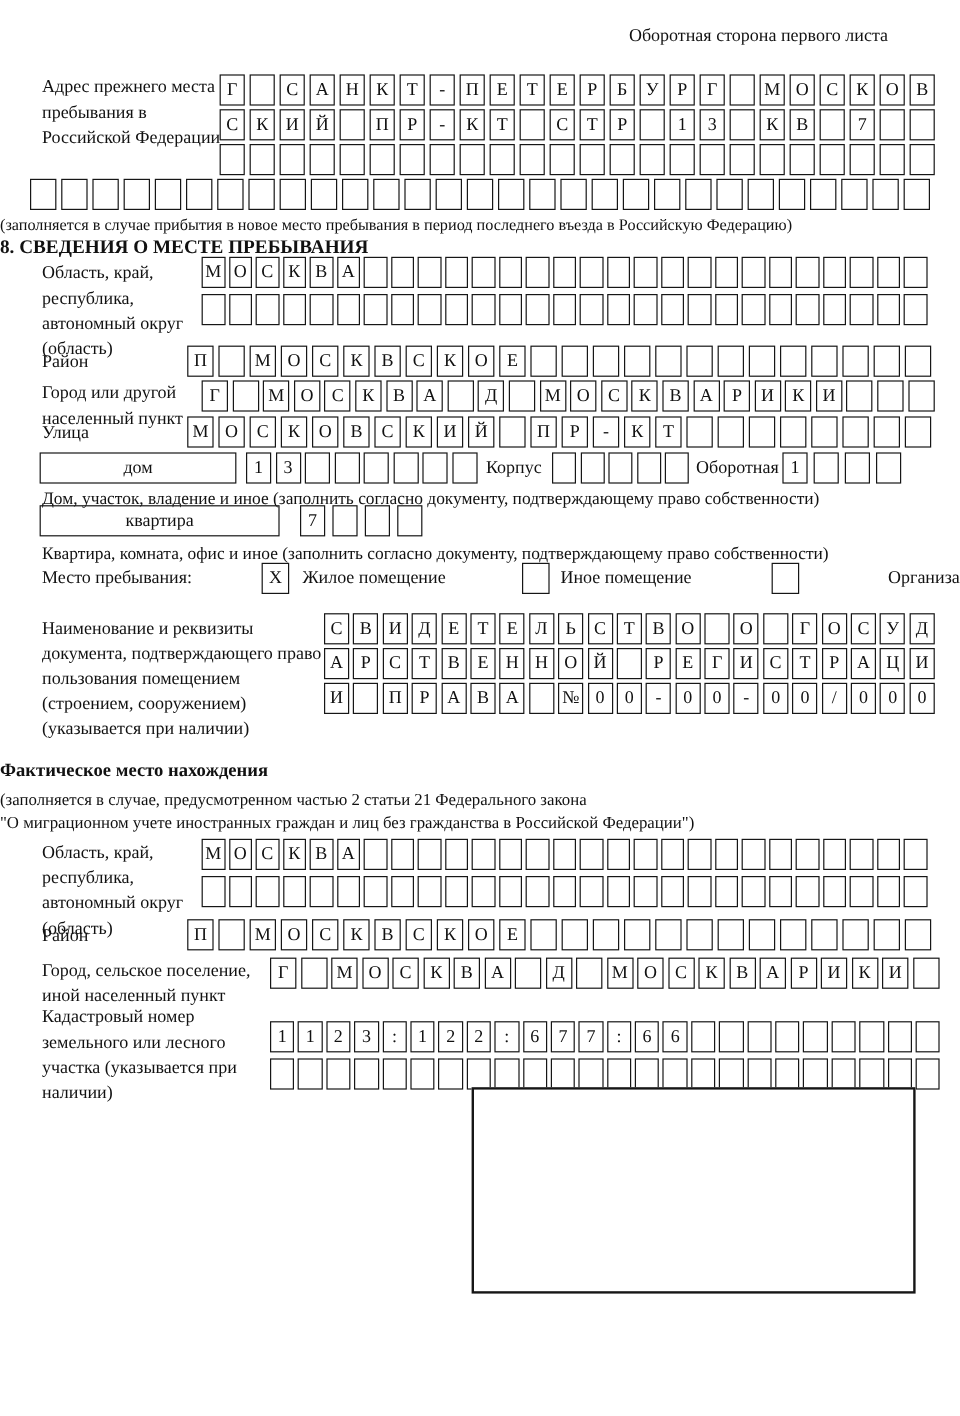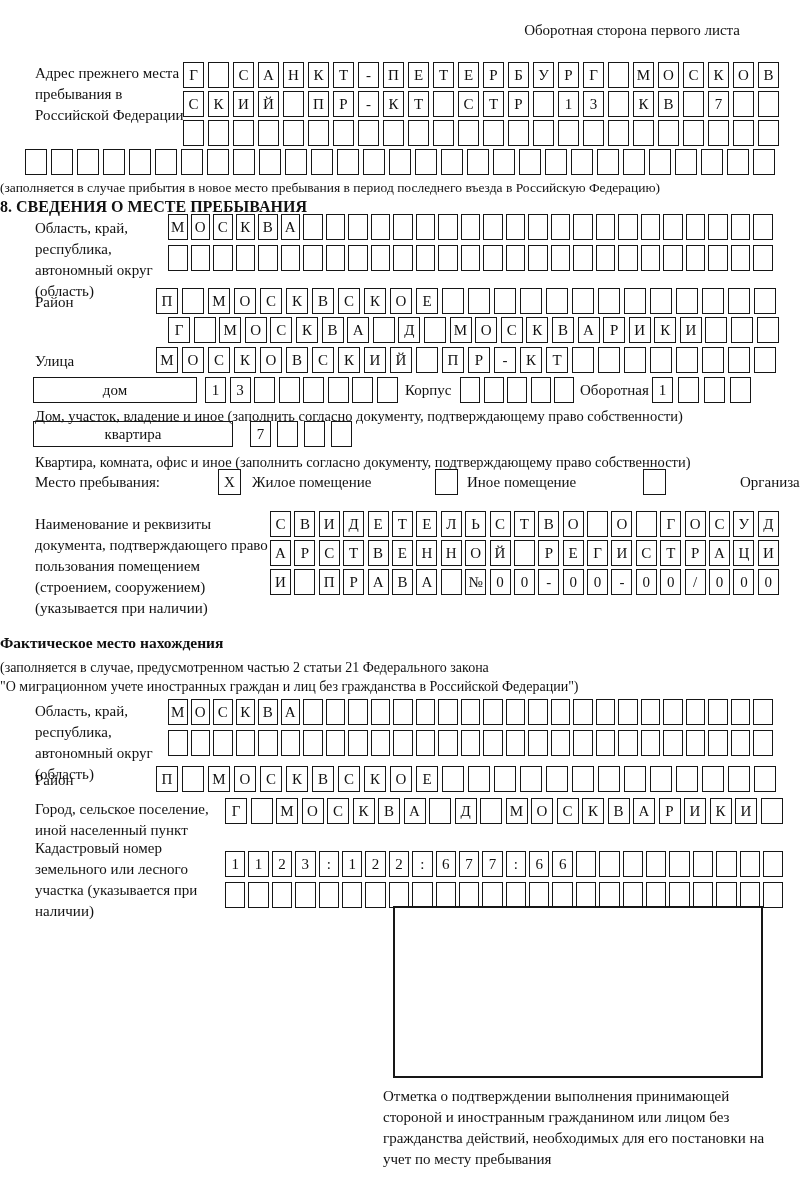--- a/index.html
+++ b/index.html
@@ -229,20 +229,21 @@
       <div class="cell"></div>
       <div class="cell"></div>
       <div class="cell"></div>
       <div class="cell"></div>
       <div class="cell"></div>
       <div class="cell"></div>
       <div class="cell"></div>
       <div class="cell"></div>
     </div>
 
+  <div class="abs label" style="left:35px;top:318px;width:135px">Город или другой населенный пункт</div>
   <div class="abs cellrow" style="left:168px;top:317px;--w:22px;--g:3.6px">
       <div class="cell">Г</div>
       <div class="cell"></div>
       <div class="cell">М</div>
       <div class="cell">О</div>
       <div class="cell">С</div>
       <div class="cell">К</div>
       <div class="cell">В</div>
       <div class="cell">А</div>
       <div class="cell"></div>
@@ -579,15 +580,14 @@
         <div class="cell"></div>
         <div class="cell"></div>
         <div class="cell"></div>
         <div class="cell"></div>
         <div class="cell"></div>
         <div class="cell"></div>
       </div>
   </div>
 
   <div class="abs stampbox" style="left:393px;top:906px;width:370px;height:172px"></div>
-  <div class="abs label center" style="left:383px;top:1086px;width:394px;font-size:15px;line-height:21px">Отметка о подтверждении выполнения принимающей стороной и иностранным гражданином или лицом без гражданства действий, необходимых для его постановки на учет по месту пребывания</div>
 
 </div>
 
 </body></html>

